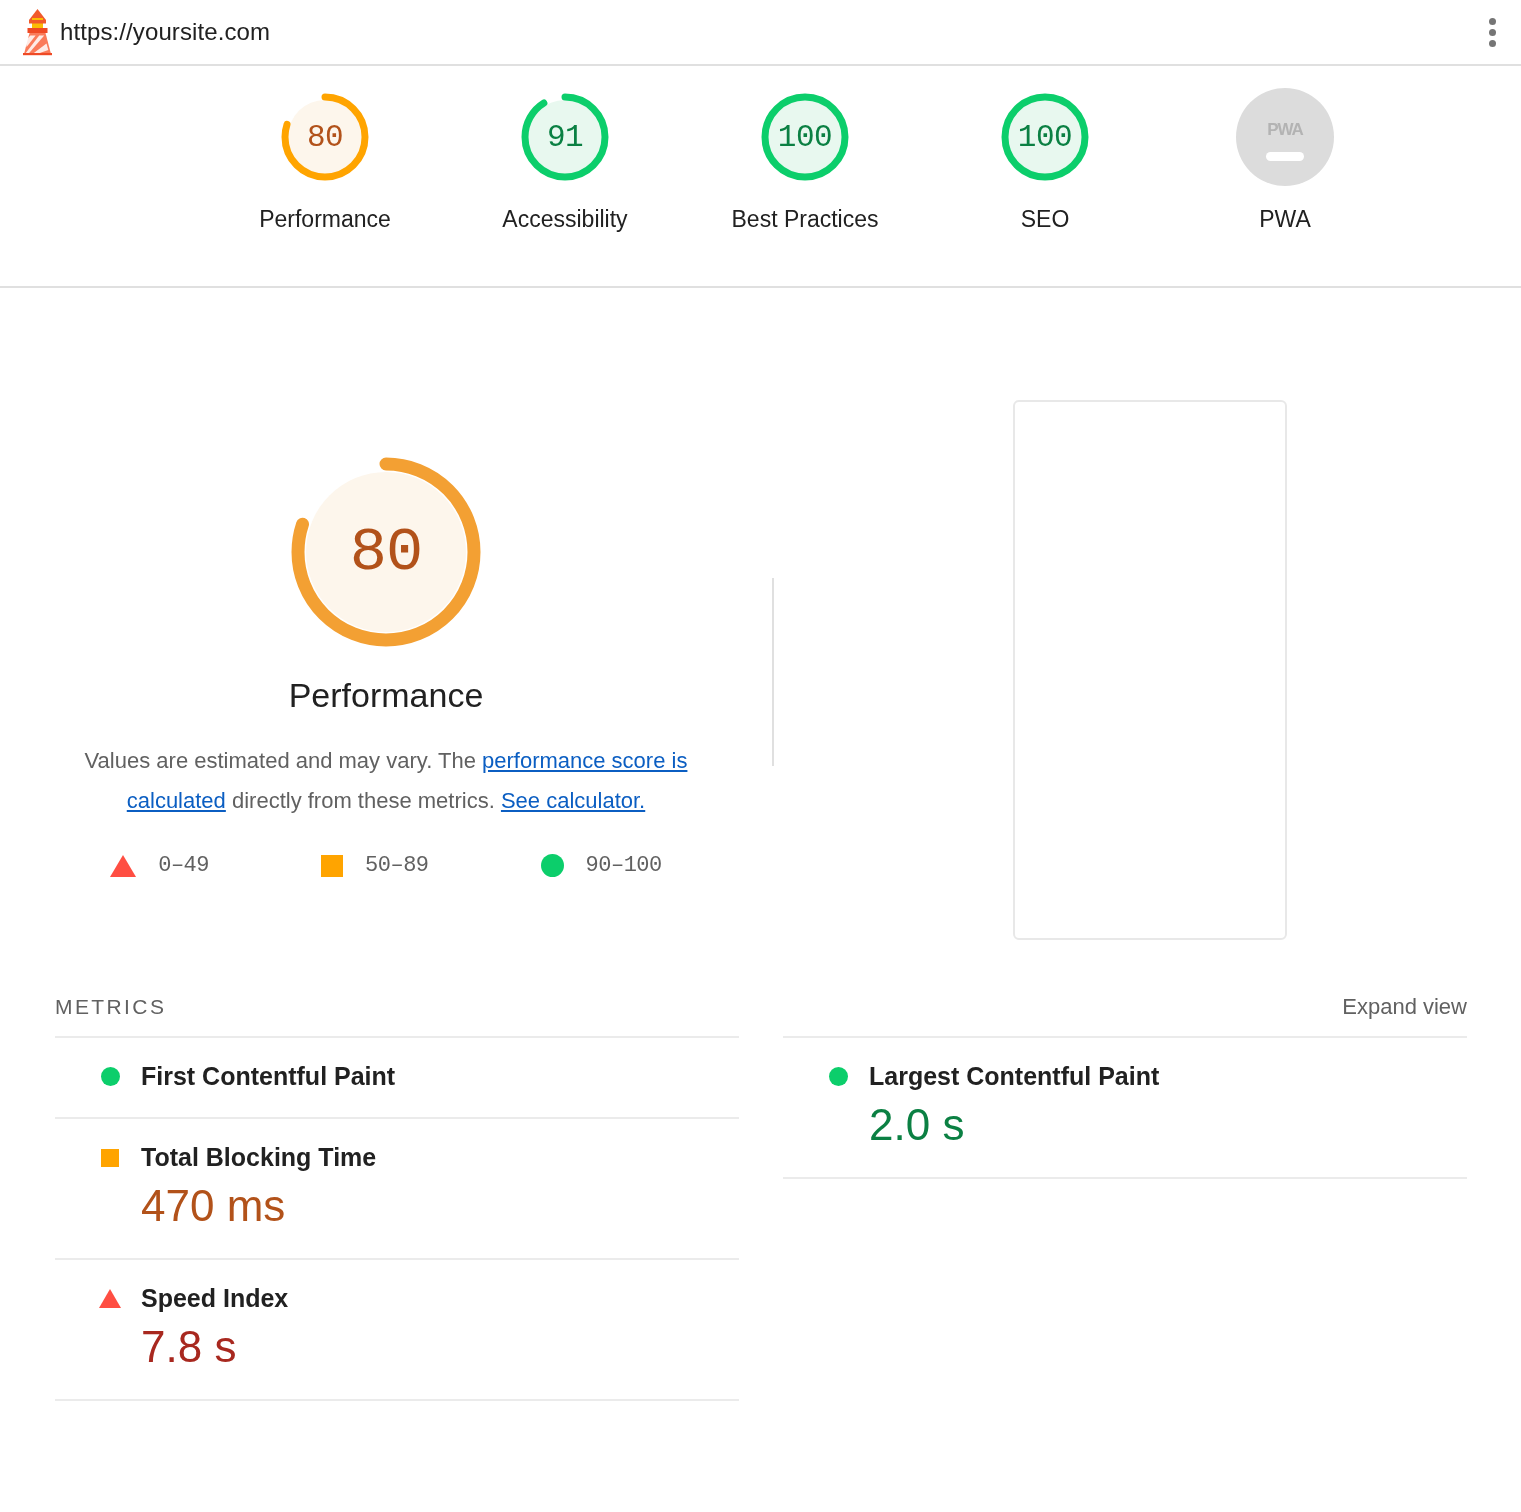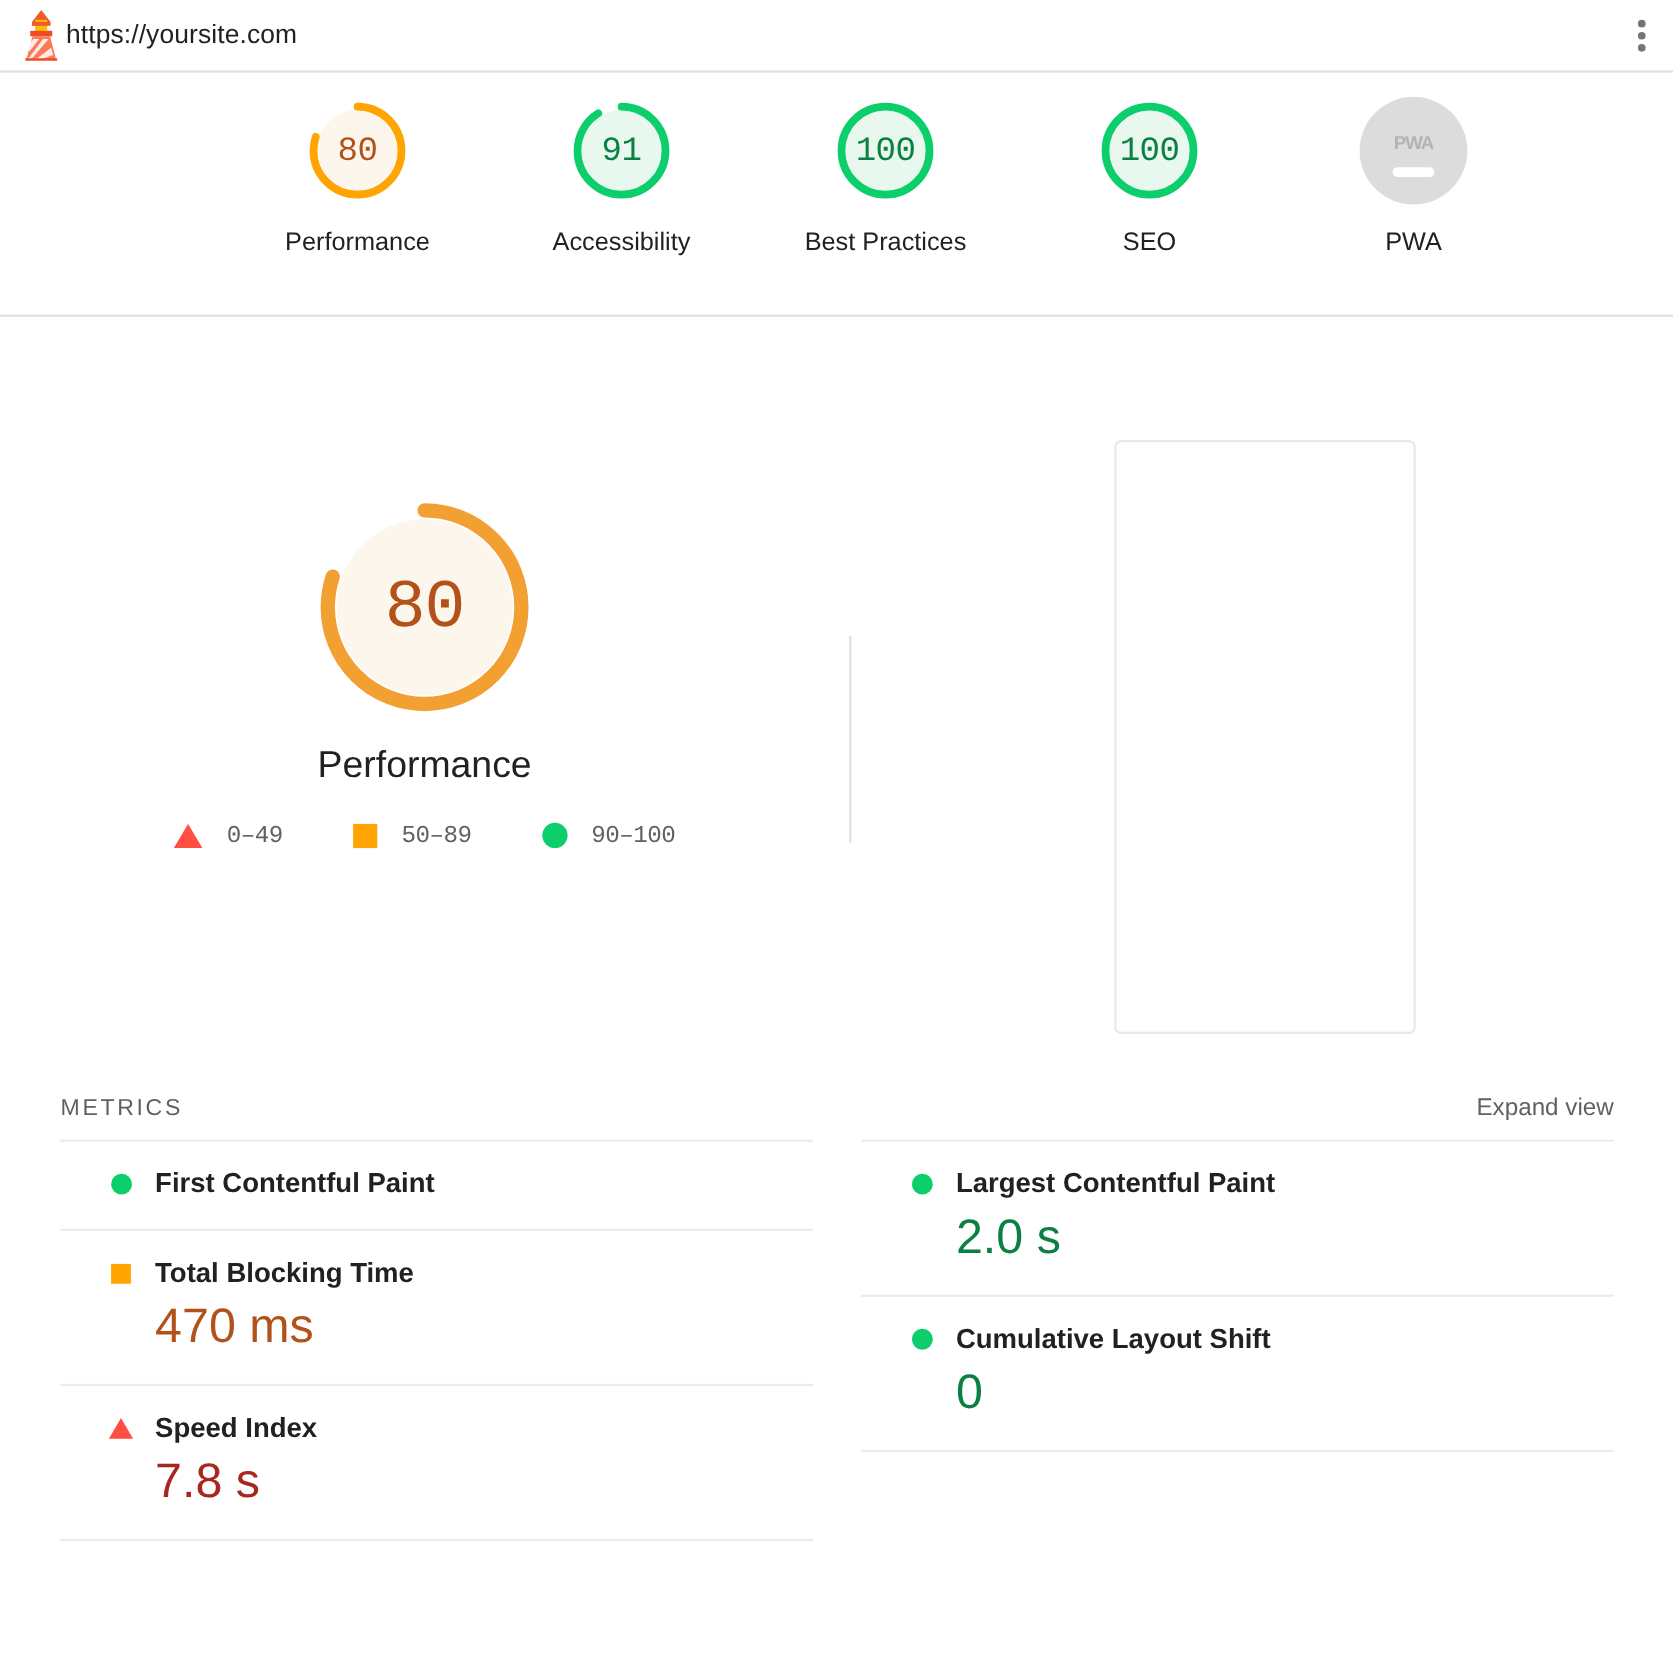--- a/index.html
+++ b/index.html
@@ -182,21 +182,21 @@
   .perf-desc a {
     color: #0b5ec2;
     text-decoration: underline;
   }
 
   
   .legend {
     margin-top: 32px;
     display: flex;
     align-items: center;
-    gap: 64px;
+    gap: 112px;
   }
   .legend-item {
     display: flex;
     align-items: center;
   }
   .legend-item .lbl {
     margin-left: 22px;
     font-size: 22px;
     color: #616161;
     font-family: "Liberation Mono", monospace;
@@ -402,20 +402,23 @@
     <div class="gauge-lg">
       <svg width="200" height="200" viewBox="0 0 200 200">
         <circle cx="100" cy="100" r="80" fill="#fdf6ec"></circle>
         <circle cx="100" cy="100" r="88" fill="none" stroke="#f3a033" stroke-width="13" stroke-linecap="round" stroke-dasharray="442.34 552.92" transform="rotate(-90 100 100)"></circle>
       </svg>
       <div class="val" style="color:#b2521a">80</div>
     </div>
 
     <div class="perf-title">Performance</div>
 
+    <div class="perf-desc">
+      <span>Values are estimated and may vary. The </span><a href="#">performance score is calculated</a><span> directly from these metrics. </span><a href="#">See calculator.</a>
+    </div>
 
     <div class="legend">
       <div class="legend-item">
         <div class="shape-tri"></div>
         <div class="lbl">0–49</div>
       </div>
       <div class="legend-item">
         <div class="shape-sq"></div>
         <div class="lbl">50–89</div>
       </div>
@@ -474,27 +477,18 @@
       <div class="metric-row">
         <div class="metric-top">
           <div class="metric-icon">
             <div class="mi-circ"></div>
           </div>
           <div class="metric-name">Largest Contentful Paint</div>
         </div>
         <div class="metric-value v-green">2.0 s</div>
       </div>
 
-      <div class="metric-row">
-        <div class="metric-top">
-          <div class="metric-icon">
-            <div class="mi-circ"></div>
-          </div>
-          <div class="metric-name">Cumulative Layout Shift</div>
-        </div>
-        <div class="metric-value v-green">0</div>
-      </div>
 
     </div>
 
   </div>
 
 </div>
 
 </body></html>

